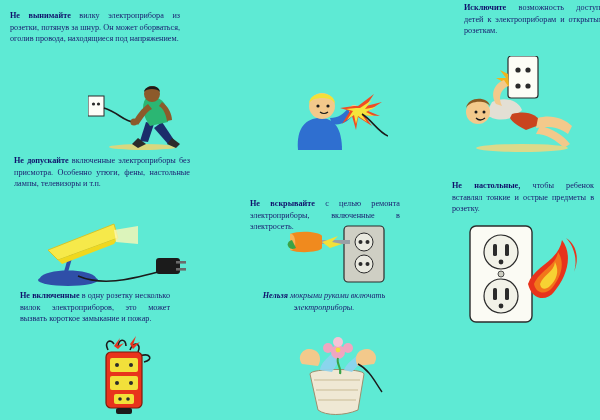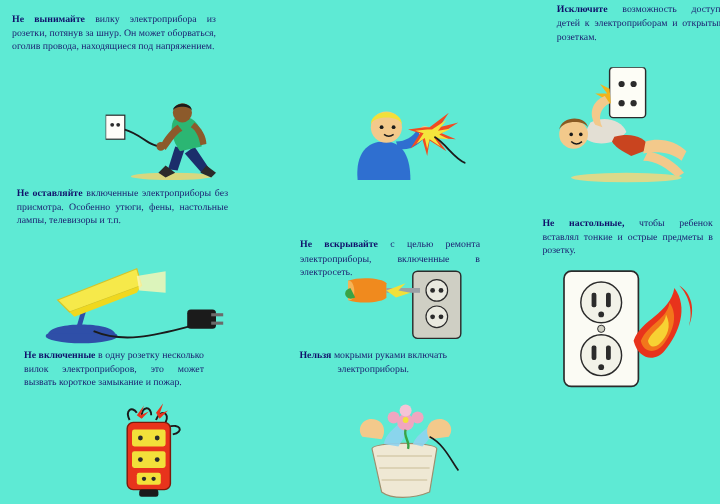--- a/index.html
+++ b/index.html
@@ -133,21 +133,21 @@
       <circle cx="24" cy="56" r="1.5" fill="#1b1b1b"></circle>
       <circle cx="32" cy="56" r="1.5" fill="#1b1b1b"></circle>
       <path d="M24 62 Q 28 66, 33 62" stroke="#1b1b1b" stroke-width="1.2" fill="none"></path>
 
       <ellipse cx="70" cy="92" rx="46" ry="4" fill="#dcd98a"></ellipse>
     </svg>
   </div>
 
   <div class="cell" style="left:14px; top:155px; width:176px;">
     <div class="txt">
-      <b>Не  оставляйте</b>
+      <b>Не  допускайте</b>
       <span>включенные электроприборы без присмотра. Особенно утюги, фены, настольные лампы, телевизоры и т.п.</span>
     </div>
   </div>
 
   <div class="art" style="left:18px; top:210px; width:170px; height:78px;">
     <svg width="170" height="78" viewBox="0 0 170 78">
 
       <ellipse cx="50" cy="70" rx="30" ry="6" fill="#2f4fa8"></ellipse>
       <path d="M22 68 C 26 58, 74 58, 78 68 Z" fill="#2f4fa8"></path>
 
@@ -252,21 +252,21 @@
       <circle cx="21" cy="47" r="2" fill="#2b2b2b"></circle>
       <circle cx="35" cy="47" r="2" fill="#2b2b2b"></circle>
       <rect x="18" y="58" width="20" height="10" rx="2" fill="#f2e03a"></rect>
       <circle cx="24" cy="63" r="1.8" fill="#2b2b2b"></circle>
       <circle cx="32" cy="63" r="1.8" fill="#2b2b2b"></circle>
 
       <rect x="20" y="72" width="16" height="6" rx="2" fill="#1b1b1b"></rect>
     </svg>
   </div>
 
-  <div class="cell" style="left:235px; top:290px; width:152px;">
+  <div class="cell" style="left:248px; top:290px; width:152px;font-style:italic;">
     <div class="txt" style="text-align:center;">
       <b>Нельзя</b>
       <span>мокрыми руками включать электроприборы.</span>
     </div>
   </div>
 
   <div class="art" style="left:292px; top:330px; width:92px; height:86px;">
     <svg width="92" height="86" viewBox="0 0 92 86">
 
       <path d="M18 44 C 18 38, 72 38, 72 44 L 66 80 C 52 86, 34 86, 26 80 Z" fill="#efe8d4" stroke="#9c8f6e" stroke-width="1"></path>

